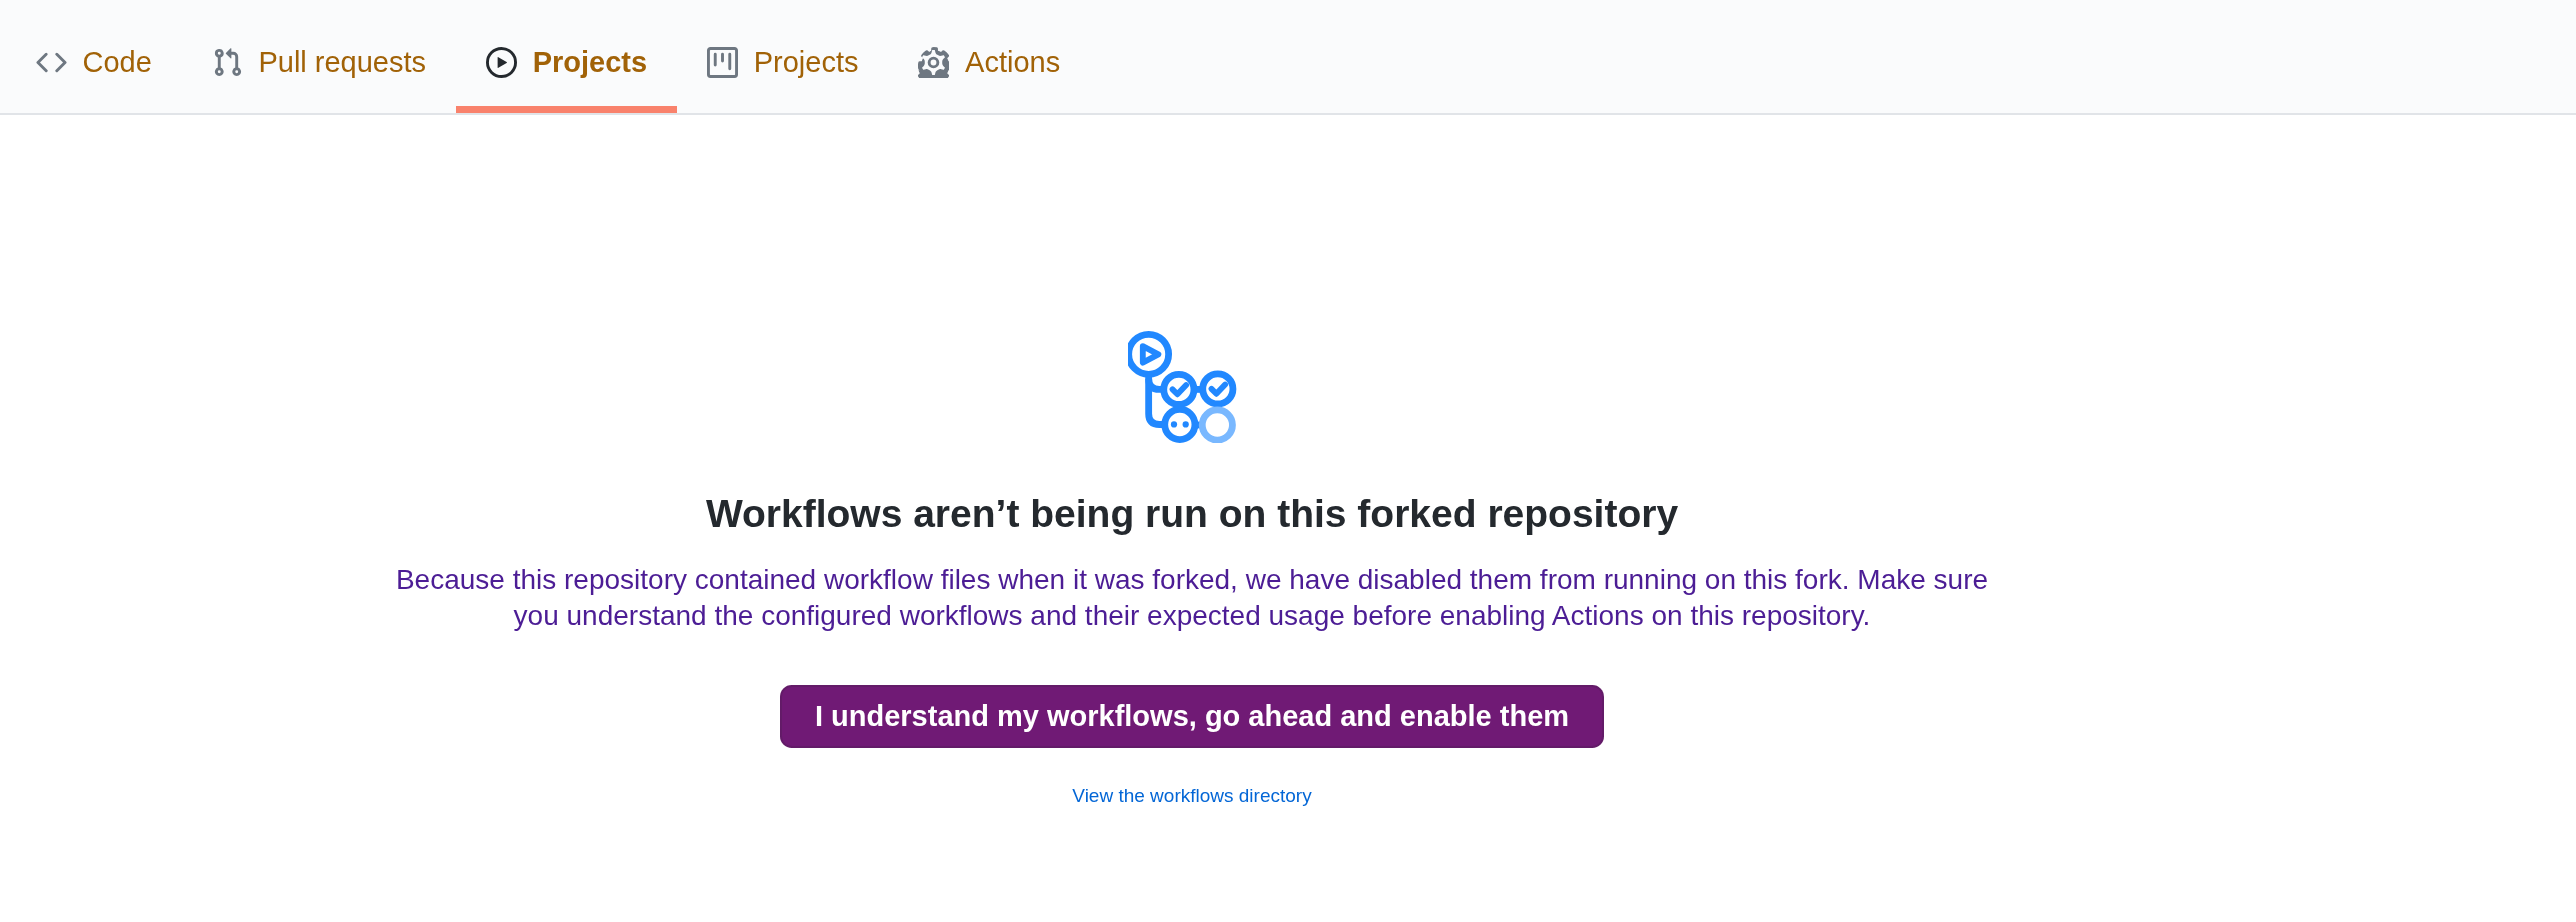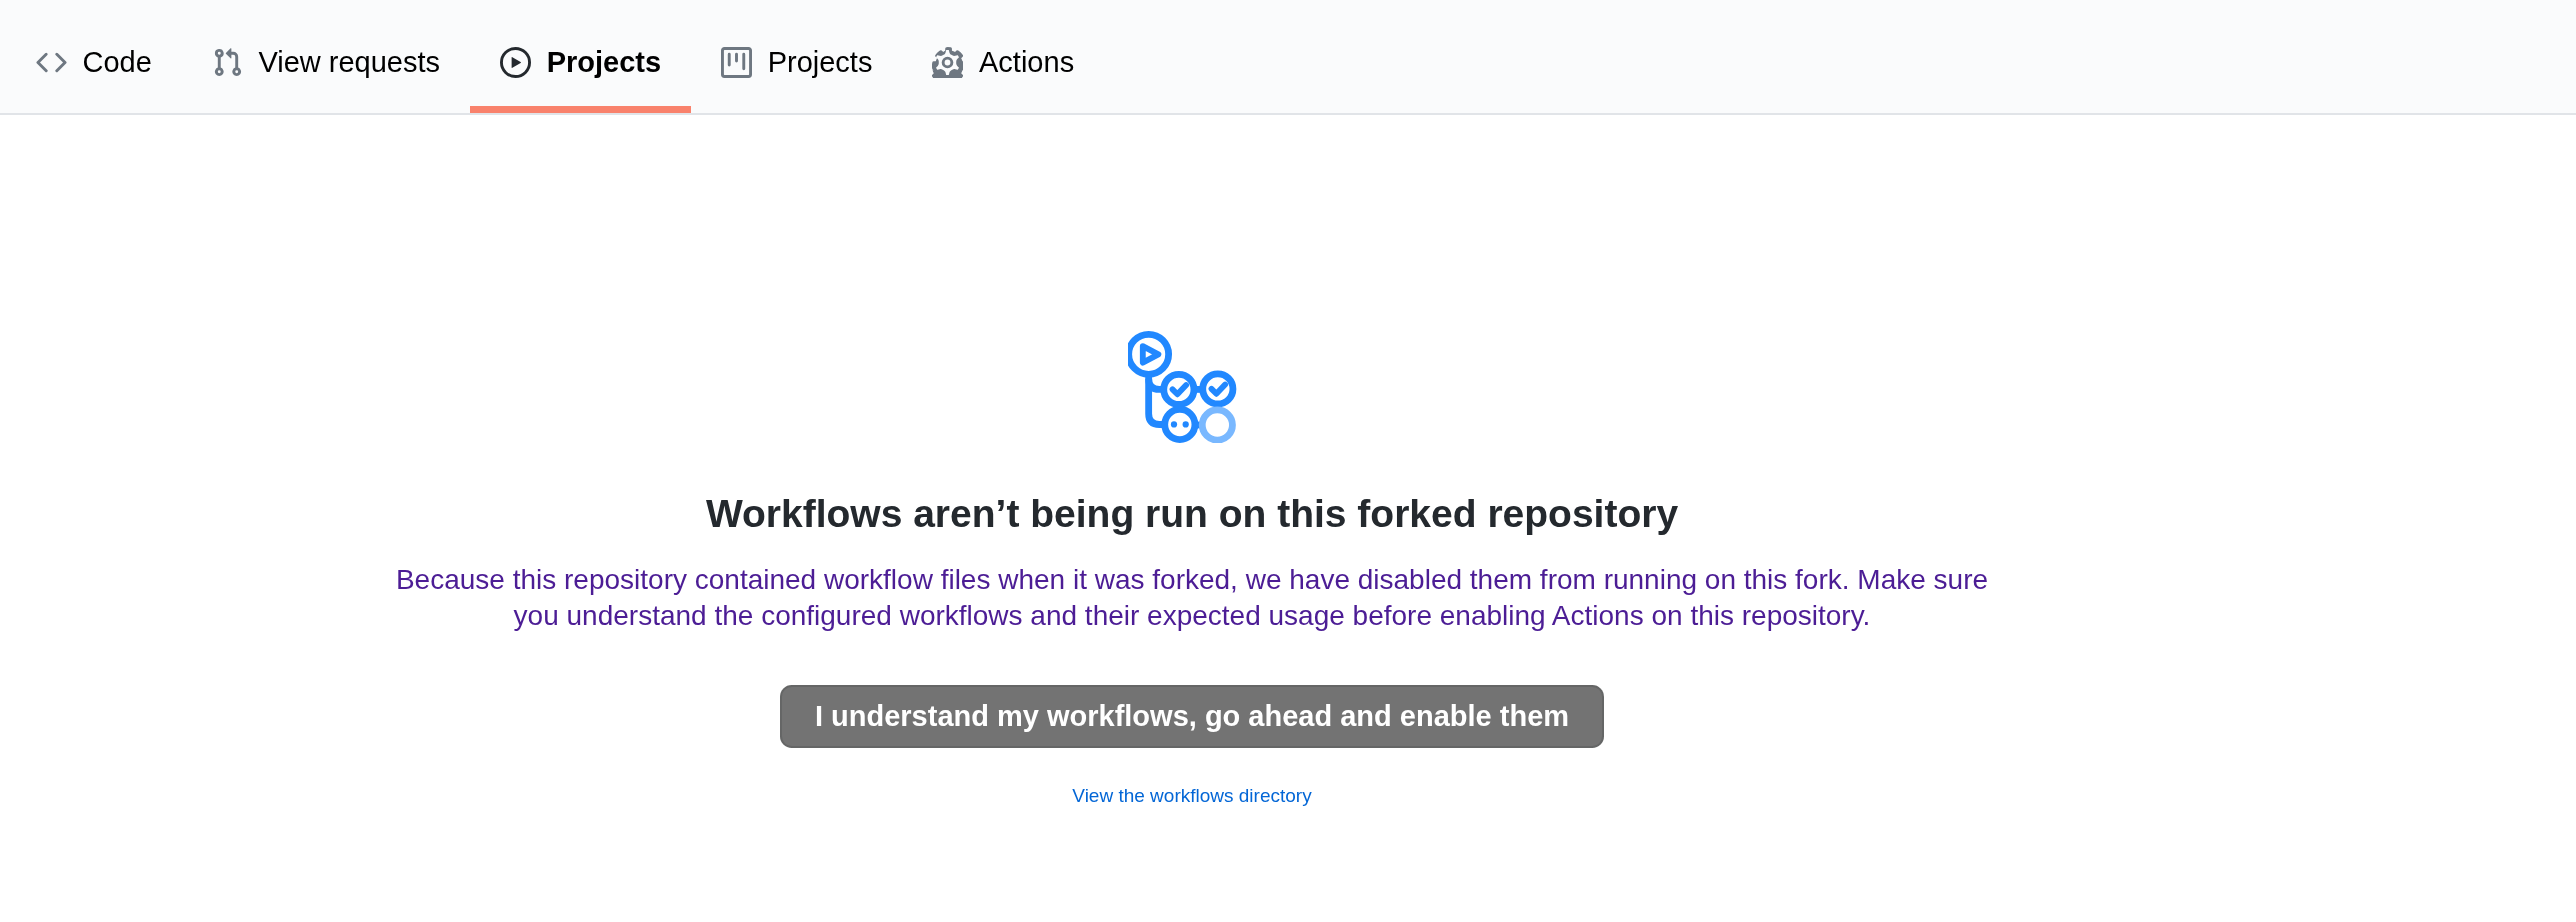--- a/index.html
+++ b/index.html
@@ -21,21 +21,21 @@
     align-items: stretch;
     padding-left: 5.9px;
   }
   .tab {
     position: relative;
     display: flex;
     align-items: center;
     padding: 11.7px 30px 0 30px;
     font-size: 29px;
     line-height: 1;
-    color: #000000;
+    color: #a16207;
     white-space: nowrap;
     cursor: pointer;
   }
   .tab .octicon {
     width: 31px; height: 31px;
     margin-right: 15.6px;
     color: #6e7781;
     flex: none;
     display: block;
   }
@@ -69,21 +69,21 @@
     margin: 25.4px auto 0 auto;
     max-width: 1603px;
     font-size: 28px;
     line-height: 36px;
     color: #4c1d95;
   }
   .enable-btn {
     margin-top: 51px;
     height: 63px;
     padding: 0 33px;
-    background: #737373;
+    background: #701a75;
     color: #ffffff;
     font-family: inherit;
     font-size: 29px;
     font-weight: 700;
     border: 2px solid rgba(27,31,35,0.15);
     border-radius: 11.7px;
     cursor: pointer;
   }
   .wf-link {
     display: inline-block;
@@ -103,21 +103,21 @@
     <svg class="octicon" viewBox="0 0 16 16" fill="currentColor" aria-hidden="true">
       <path d="M4.72 3.22a.75.75 0 0 1 1.06 1.06L2.06 8l3.72 3.72a.75.75 0 1 1-1.06 1.06L.47 8.53a.75.75 0 0 1 0-1.06l4.25-4.25Zm6.56 0a.75.75 0 1 0-1.06 1.06L13.94 8l-3.72 3.72a.75.75 0 1 0 1.06 1.06l4.25-4.25a.75.75 0 0 0 0-1.06l-4.25-4.25Z"></path>
     </svg>
     <span>Code</span>
   </div>
 
   <div class="tab">
     <svg class="octicon" viewBox="0 0 16 16" fill="currentColor" aria-hidden="true">
       <path d="M1.5 3.25a2.25 2.25 0 1 1 3 2.122v5.256a2.251 2.251 0 1 1-1.5 0V5.372A2.25 2.25 0 0 1 1.5 3.25Zm5.677-.177L9.573.677A.25.25 0 0 1 10 .854V2.5h1A2.5 2.5 0 0 1 13.5 5v5.628a2.251 2.251 0 1 1-1.5 0V5a1 1 0 0 0-1-1h-1v1.646a.25.25 0 0 1-.427.177L7.177 3.427a.25.25 0 0 1 0-.354ZM3.75 2.5a.75.75 0 1 0 0 1.5.75.75 0 0 0 0-1.5Zm0 9.5a.75.75 0 1 0 0 1.5.75.75 0 0 0 0-1.5Zm8.25.75a.75.75 0 1 0 1.5 0 .75.75 0 0 0-1.5 0Z"></path>
     </svg>
-    <span>View requests</span>
+    <span>Pull requests</span>
   </div>
 
   <div class="tab active">
     <svg class="octicon" viewBox="0 0 16 16" fill="currentColor" aria-hidden="true">
       <path d="M8 0a8 8 0 1 1 0 16A8 8 0 0 1 8 0ZM1.5 8a6.5 6.5 0 1 0 13 0 6.5 6.5 0 0 0-13 0Zm4.879-2.773 4.264 2.559a.25.25 0 0 1 0 .428l-4.264 2.559A.25.25 0 0 1 6 10.559V5.442a.25.25 0 0 1 .379-.215Z"></path>
     </svg>
     <span>Projects</span>
     <span class="tab-underline"></span>
   </div>
 

